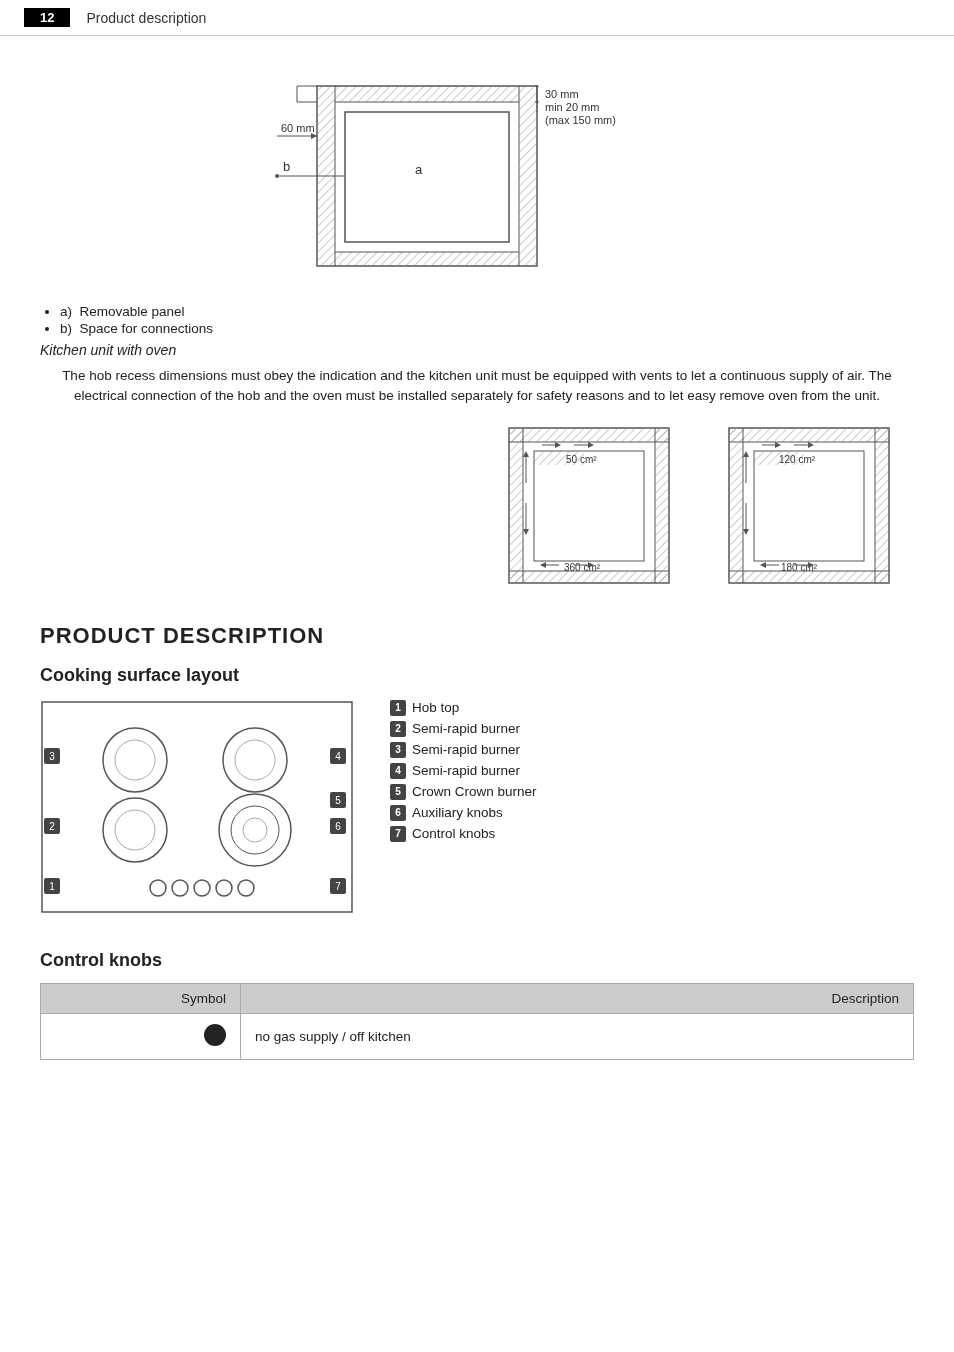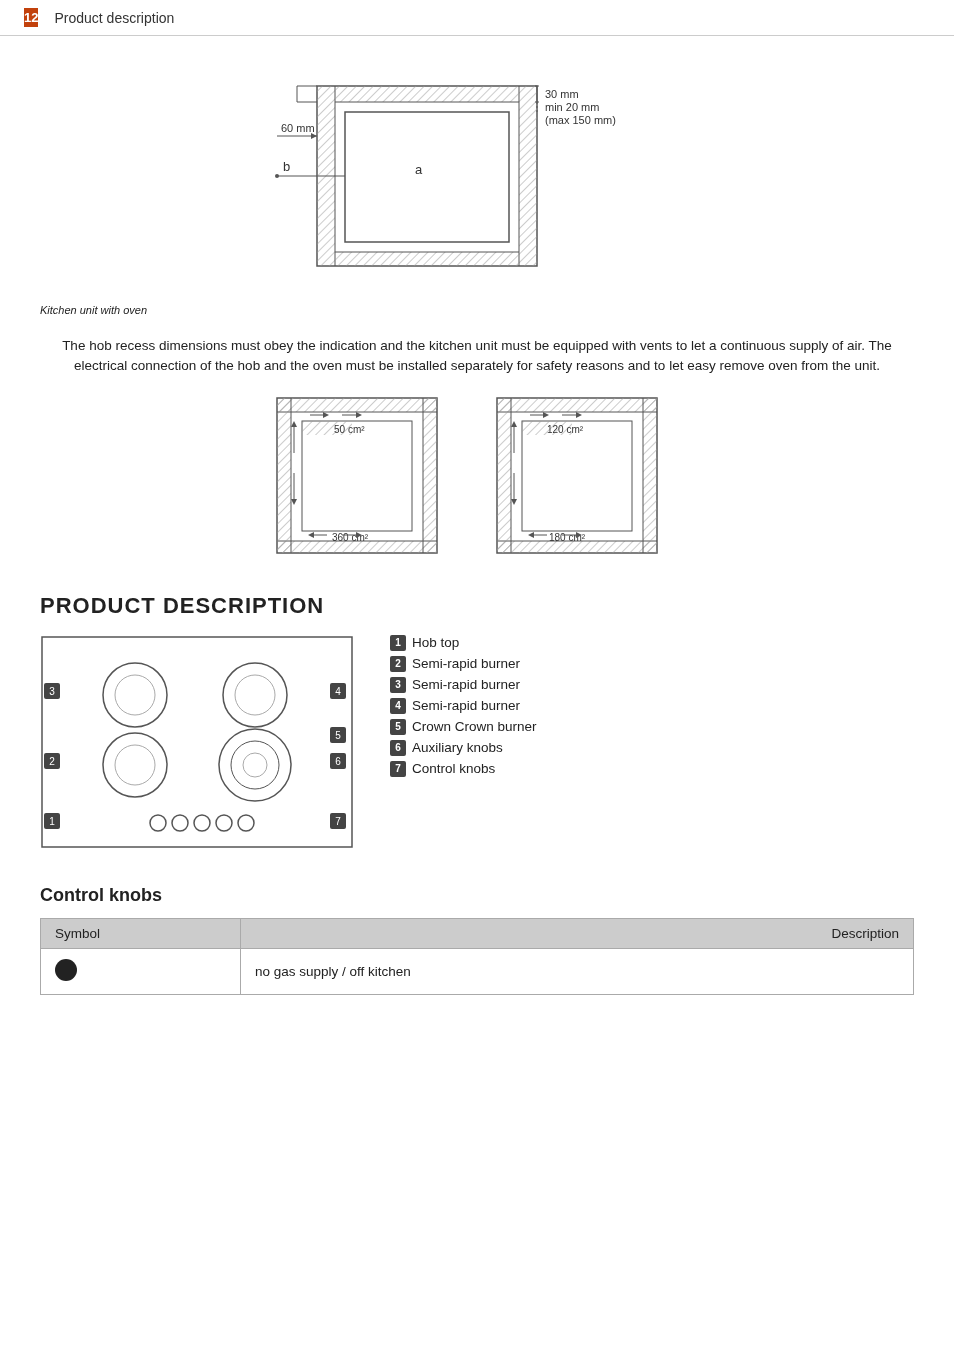--- a/index.html
+++ b/index.html
@@ -15,25 +15,25 @@
 
     
     .page-header {
       display: flex;
       align-items: center;
       padding: 8px 24px;
       border-bottom: 1px solid #ccc;
       margin-bottom: 10px;
     }
     .page-number {
-      background: #c2410c;
+      background: #000000;
       color: #fff;
       font-weight: bold;
       font-size: 13px;
-      padding: 2px 0;
+      padding: 2px 16px;
       margin-right: 16px;
     }
     .header-title {
       font-size: 14px;
       color: #333;
     }
 
     
     .content {
       padding: 10px 40px 30px 40px;
@@ -49,35 +49,35 @@
     
     .desc-list {
       margin-bottom: 6px;
       padding-left: 20px;
     }
     .desc-list li {
       margin-bottom: 2px;
       font-size: 13.5px;
     }
     .kitchen-note {
-      font-size: 11px;
+      font-size: 14px;
       font-style: italic;
-      margin-bottom: 20px;
+      margin-bottom: 8px;
     }
     .body-text {
       font-size: 13.5px;
       line-height: 1.5;
       margin-bottom: 16px;
       text-align: center;
     }
 
     
     .diagrams-row {
       display: flex;
-      justify-content: center;
+      justify-content: flex-end;
       gap: 30px;
       margin-bottom: 30px;
     }
 
     
     .section-title {
       font-size: 22px;
       font-weight: bold;
       text-transform: uppercase;
       letter-spacing: 1px;
@@ -146,21 +146,21 @@
       text-align: right;
       border: 1px solid #aaa;
       font-weight: normal;
     }
     .knobs-table td {
       padding: 10px 14px;
       border: 1px solid #aaa;
       vertical-align: middle;
     }
     .knobs-table .symbol-cell {
-      text-align: left;
+      text-align: right;
       width: 200px;
     }
 
     .symbol-dot {
       width: 22px;
       height: 22px;
       border-radius: 50%;
       background: #222;
       display: inline-block;
     }
@@ -222,20 +222,24 @@
       <line x1="10" y1="80" x2="50" y2="80" stroke="#555" stroke-width="1"></line>
       <polygon points="50,80 44,77 44,83" fill="#555"></polygon>
       <text x="14" y="76" font-family="Arial" font-size="11" fill="#333">60 mm</text>
 
       <line x1="10" y1="120" x2="78" y2="120" stroke="#555" stroke-width="1"></line>
       <circle cx="10" cy="120" r="2" fill="#555"></circle>
       <text x="16" y="115" font-family="Arial" font-size="13" fill="#333">b</text>
     </svg>
   </div>
 
+  <ul class="desc-list">
+    <li><span>a)</span>&nbsp;&nbsp;<span>Removable panel</span></li>
+    <li><span>b)</span>&nbsp;&nbsp;<span>Space for connections</span></li>
+  </ul>
   <p class="kitchen-note">Kitchen unit with oven</p>
   <p class="body-text">The hob recess dimensions must obey the indication and the kitchen unit must be equipped with vents to let a continuous supply of air. The electrical connection of the hob and the oven must be installed separately for safety reasons and to let easy remove oven from the unit.</p>
 
   <div class="diagrams-row">
 
     <svg width="190" height="170" class="svg-diagram">
       <pattern id="hatch2" patternUnits="userSpaceOnUse" width="6" height="6" patternTransform="rotate(45)">
         <line x1="0" y1="0" x2="0" y2="6" stroke="#999" stroke-width="1"></line>
       </pattern>
       <rect x="5" y="5" width="160" height="155" fill="none" stroke="#555" stroke-width="1.5"></rect>
@@ -301,20 +305,21 @@
       <line x1="70" y1="22" x2="88" y2="22" stroke="#555" stroke-width="1"></line>
       <polygon points="90,22 84,19 84,25" fill="#555"></polygon>
       <line x1="38" y1="142" x2="55" y2="142" stroke="#555" stroke-width="1"></line>
       <polygon points="36,142 42,139 42,145" fill="#555"></polygon>
       <line x1="70" y1="142" x2="88" y2="142" stroke="#555" stroke-width="1"></line>
       <polygon points="90,142 84,139 84,145" fill="#555"></polygon>
     </svg>
   </div>
 
   <h2 class="section-title">PRODUCT DESCRIPTION</h2>
+  <h3 class="subsection-title">Cooking surface layout</h3>
 
   <div class="cooking-layout">
 
     <div style="position:relative; width:320px; flex-shrink:0;">
       <svg width="320" height="220" class="svg-diagram">
 
         <rect x="2" y="2" width="310" height="210" fill="none" stroke="#555" stroke-width="1.5"></rect>
 
         <circle cx="95" cy="60" r="32" fill="none" stroke="#555" stroke-width="1.5"></circle>
         <circle cx="95" cy="60" r="20" fill="none" stroke="#aaa" stroke-width="1"></circle>

